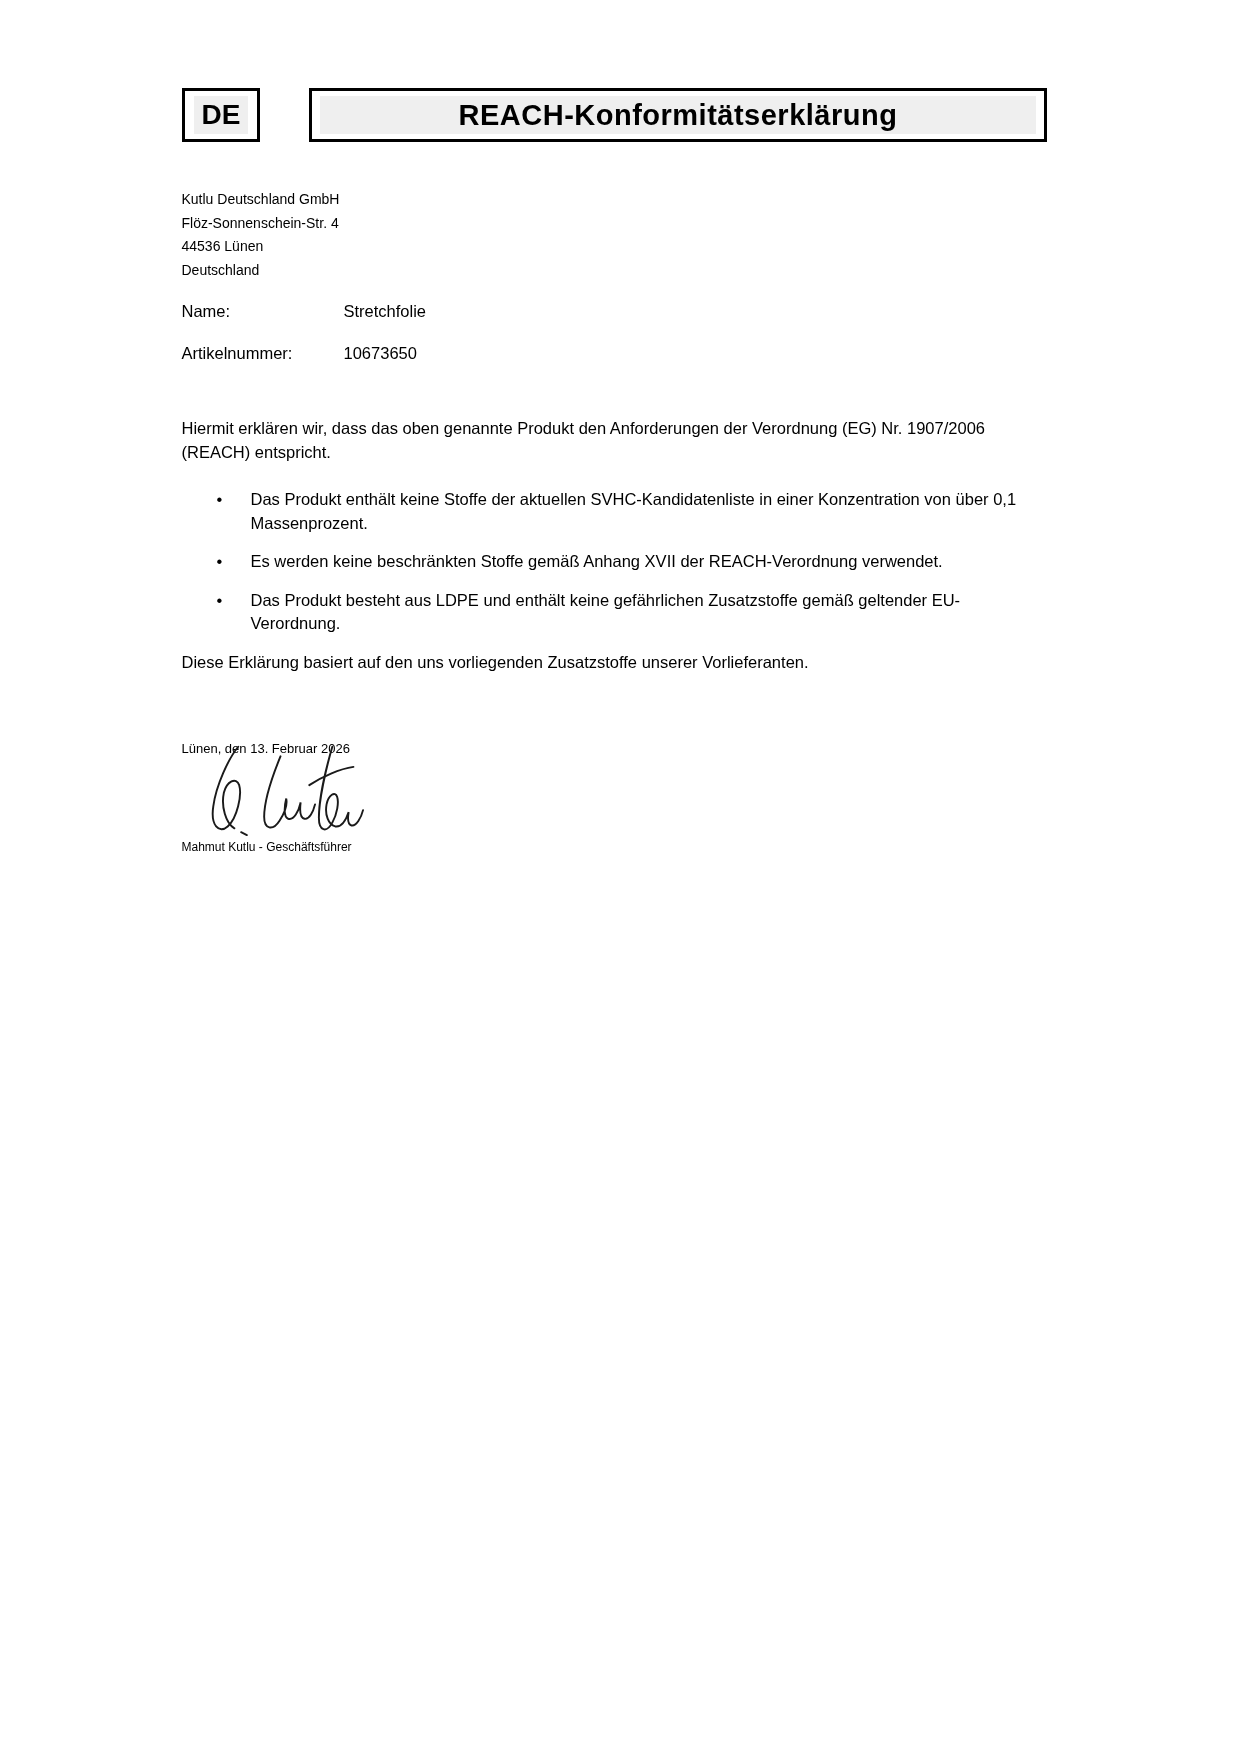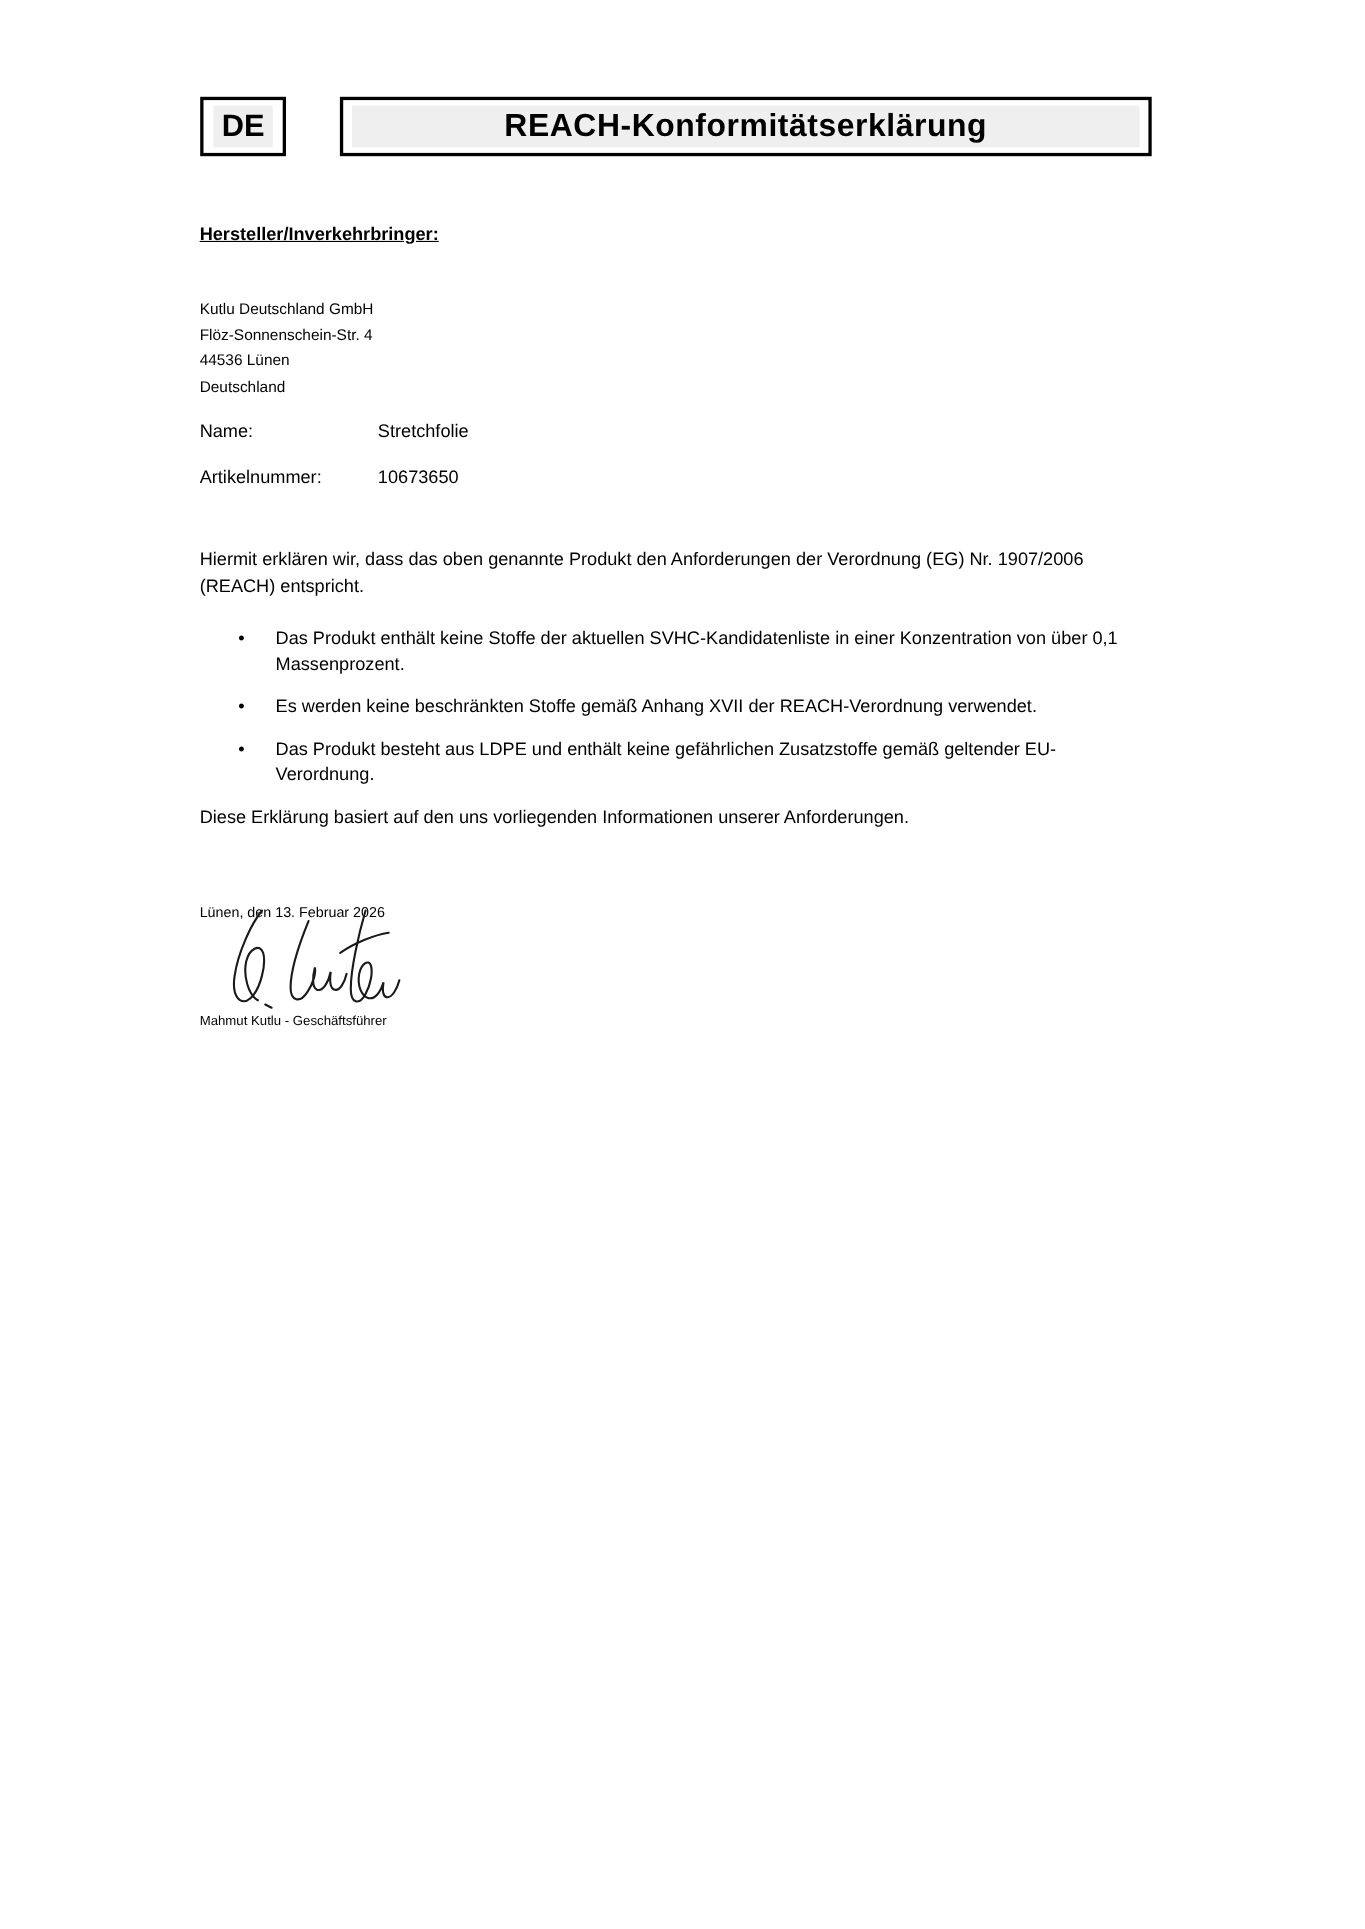--- a/index.html
+++ b/index.html
@@ -134,21 +134,20 @@
 
     <div class="header-row">
       <div class="lang-box">
         <span class="lang-inner">DE</span>
       </div>
       <div class="title-box">
         <div class="title-inner">REACH-Konformitätserklärung</div>
       </div>
     </div>
 
-    <div class="section-heading">Hersteller/Inverkehrbringer:</div>
 
     <div class="address-block">
       <div>Kutlu Deutschland GmbH</div>
       <div>Flöz-Sonnenschein-Str. 4</div>
       <div>44536 Lünen</div>
       <div>Deutschland</div>
     </div>
 
     <div class="product-block">
       <div class="product-row">
@@ -171,21 +170,21 @@
       <li class="bullet-item">
         <span class="bullet-dot">•</span>
         <span class="bullet-text"><span>Es werden keine beschränkten Stoffe gemäß Anhang XVII der REACH-Verordnung verwendet.</span><span class="bold"></span><span></span></span>
       </li>
       <li class="bullet-item">
         <span class="bullet-dot">•</span>
         <span class="bullet-text"><span>Das Produkt besteht aus LDPE und enthält keine gefährlichen Zusatzstoffe gemäß geltender EU-Verordnung.</span><span class="bold"></span><span></span></span>
       </li>
     </ul>
 
-    <p class="closing-par">Diese Erklärung basiert auf den uns vorliegenden Informationen unserer Anforderungen.</p>
+    <p class="closing-par">Diese Erklärung basiert auf den uns vorliegenden Zusatzstoffe unserer Vorlieferanten.</p>
 
     <div class="signoff-block">
       <div class="place-date">Lünen, den 13. Februar 2026</div>
 
       <div class="signature-wrap">
         <svg width="200" height="96" viewBox="0 0 200 100" fill="none" xmlns="http://www.w3.org/2000/svg" aria-hidden="true">
           <g stroke="#1a1a1a" stroke-width="2" stroke-linecap="round" fill="none">
             <path d="M44,6 C34,18 21,46 18,68 C15,88 24,97 33,89 C43,80 48,56 45,46 C42,37 32,42 29,54 C26,68 31,86 40,91"></path>
             <path d="M47,95 l6,3"></path>
             <path d="M88,16 C79,38 71,64 71,79 C71,92 80,94 87,83 C93,74 95,65 94,60 C92,68 91,79 96,81 C102,83 107,73 109,64 C108,72 108,80 113,81 C118,82 122,74 124,66"></path>

